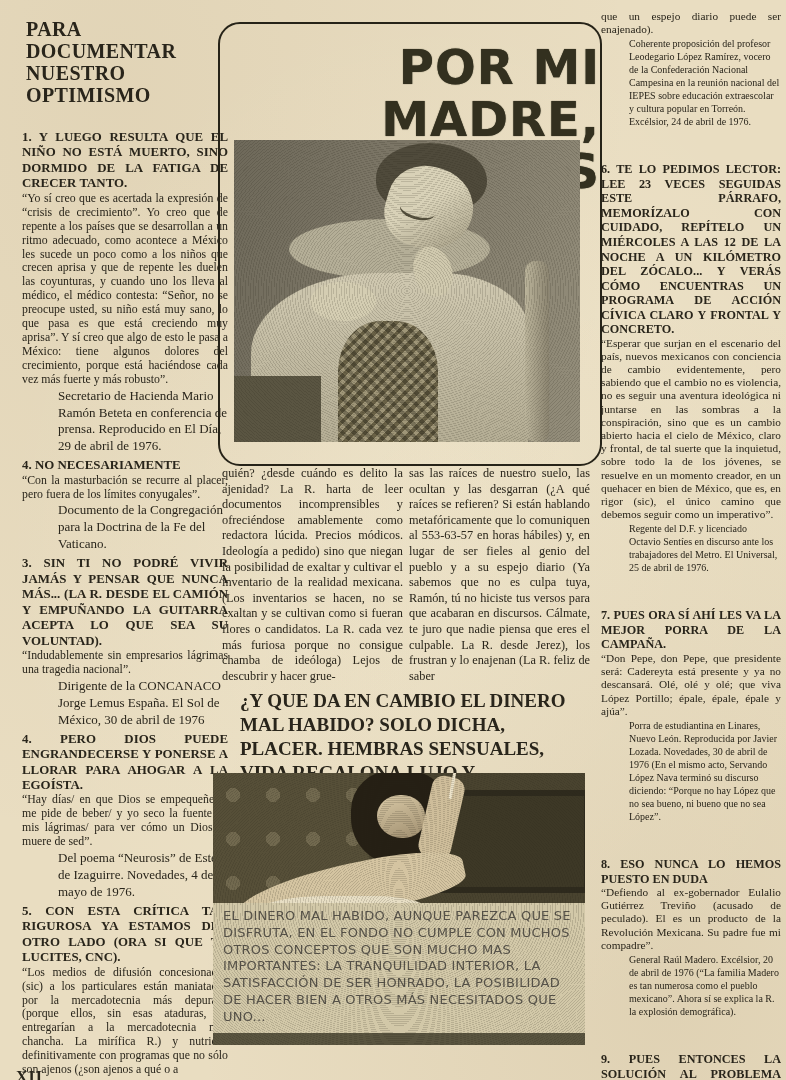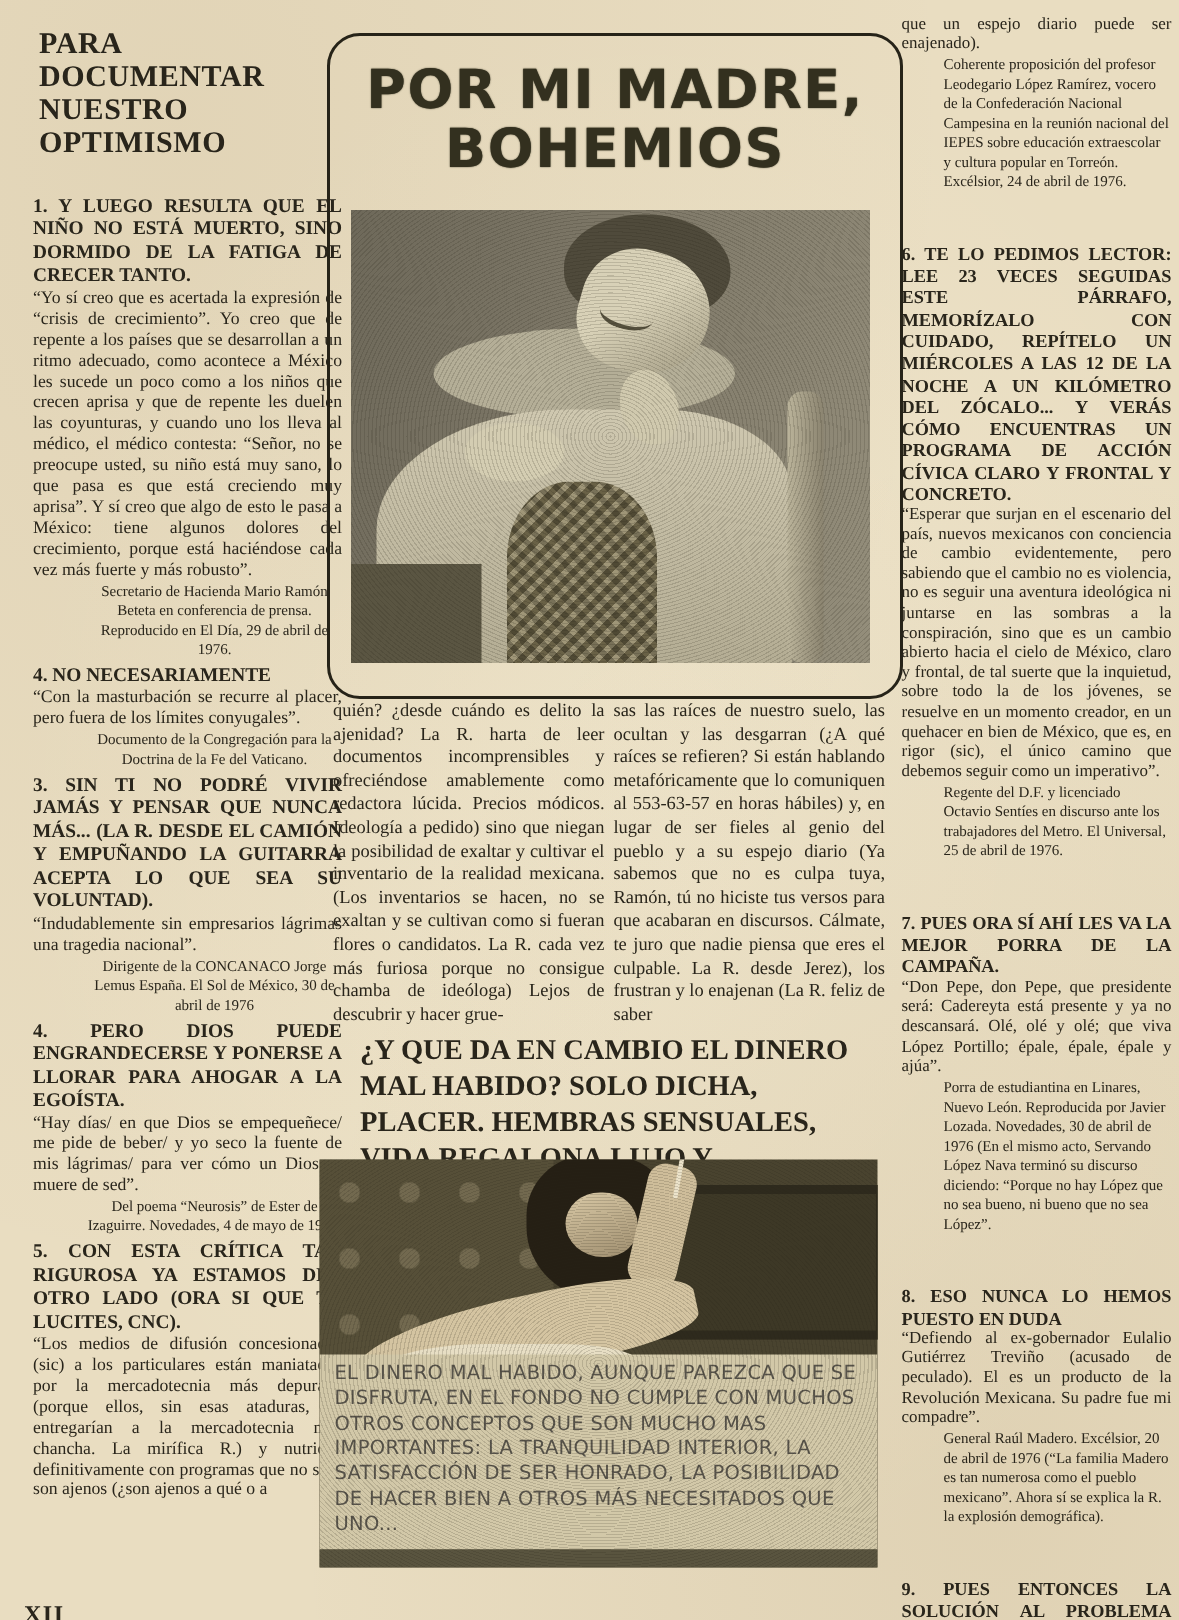--- a/index.html
+++ b/index.html
@@ -18,34 +18,34 @@
   }
   
   .col-left { position:absolute; left:22px; top:12px; width:206px; }
   .left-title {
     font-size:20px; font-weight:700; text-align:left;
     line-height:1.1; letter-spacing:.4px; margin:6px 4px 24px 4px;font-family:Liberation Serif, serif;
   }
   .item { margin-bottom:3px; }
   .h-left { font-weight:700; font-size:12.9px; line-height:1.2; text-align:justify; }
   .b-left { font-size:11.8px; line-height:1.18; text-align:justify; }
-  .attr-left { font-size:10px; line-height:1.3; margin:1px 0 3px 36px;text-align:center; }
+  .attr-left { font-size:13px; line-height:1.3; margin:1px 0 3px 36px; }
   .pagenum {
     position:absolute; left:16px; top:1068px; font-size:16px; font-weight:700;
     letter-spacing:1px;
   }
   
   .feature-box {
     position:absolute; left:218px; top:22px; width:380px; height:440px;
     border:2.5px solid #262318; border-radius:22px;
   }
   .feature-title {
-    margin-top:18px; text-align:center;
+    margin-top:18px; text-align:right;
     font-family:"DejaVu Sans", sans-serif; font-weight:bold;
-    font-size:36px; line-height:1.08; letter-spacing:1px; color:#33301f;
+    font-size:48px; line-height:1.08; letter-spacing:1px; color:#33301f;
     text-shadow:0 0 1px #33301f;
   }
   .halftone { position:relative; overflow:hidden; }
   .halftone::after {
     content:""; position:absolute; inset:0; pointer-events:none;
     background-image:repeating-radial-gradient(rgba(40,36,24,.16) 0 .8px, transparent .8px 2.6px);
   }
   .blob { position:absolute; }
   .photo1 {
     position:absolute; left:14px; top:116px; width:346px; height:302px;

